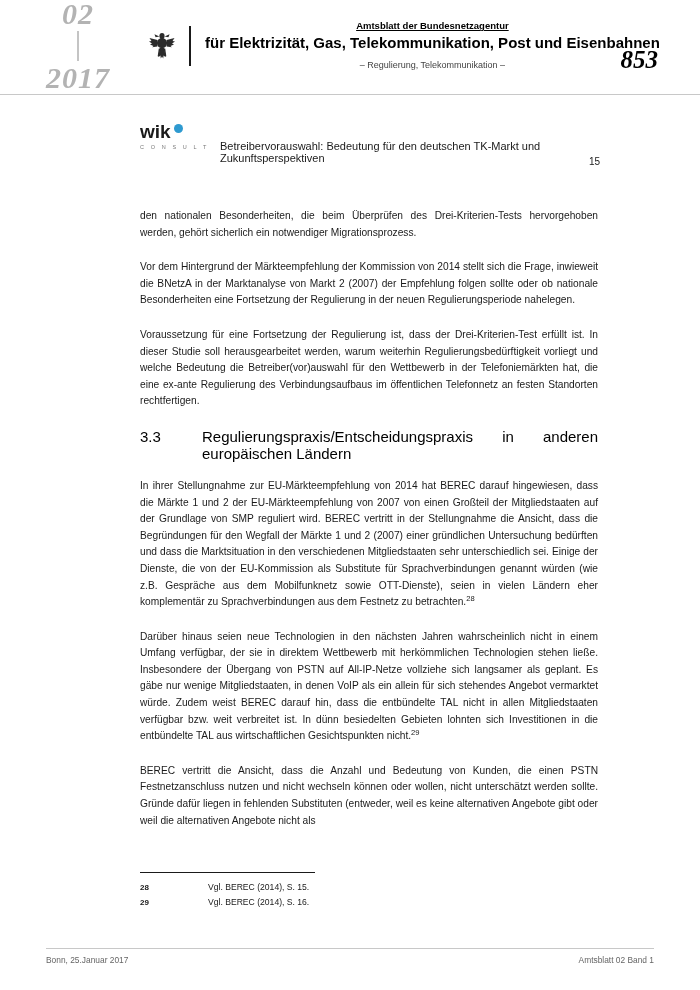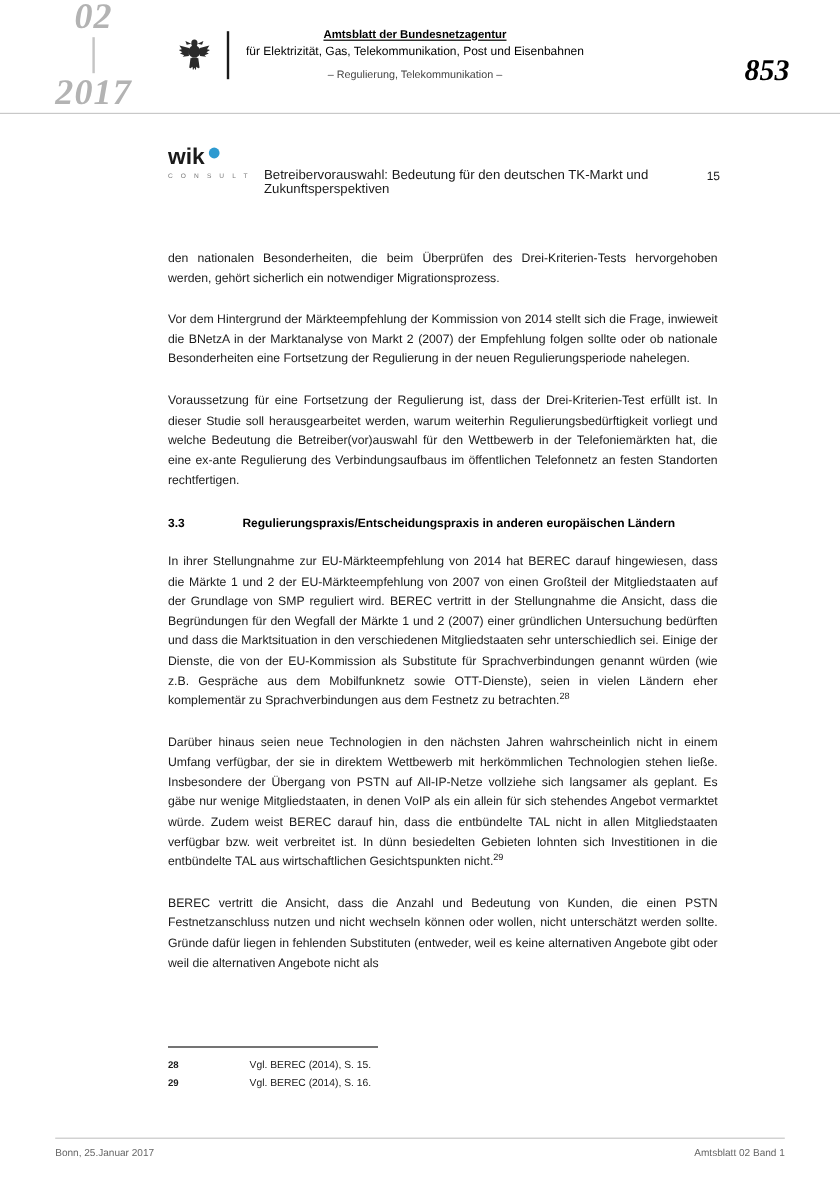--- a/index.html
+++ b/index.html
@@ -68,22 +68,22 @@
     text-align: center;
     line-height: 1.35;
   }
   .mast-line1 {
     font-size: 9.5px;
     font-weight: bold;
     color: #000;
     text-decoration: underline;
   }
   .mast-line2 {
-    font-size: 10px;
-    font-weight: normal;
+    font-size: 15px;
+    font-weight: bold;
     color: #000;
     text-align: center;
   }
   .mast-line3 {
     font-size: 9px;
     color: #444;
     margin-top: 6px;
   }
 
   .page-number-big {
@@ -145,43 +145,43 @@
   .runhead-title {
     position: absolute;
     left: 80px;
     top: 18px;
     font-size: 11px;
     color: #1a1a1a;
   }
   .runhead-page {
     position: absolute;
     right: 0;
-    top: 20px;
+    top: 34px;
     font-size: 10px;
     color: #1a1a1a;
   }
 
   
   .content {
     position: absolute;
     left: 140px;
     top: 192px;
     width: 458px;
   }
   p.para {
     margin: 16px 0 18px 0;
     font-size: 10.2px;
     line-height: 16.6px;
     text-align: justify;
     color: #1a1a1a;
   }
   h3.heading {
     margin: 10px 0 16px 0;
-    font-size: 10px;
-    font-weight: bold;
+    font-size: 15px;
+    font-weight: normal;
     line-height: 17px;
     color: #000;
     display: flex;
     text-align: justify;
   }
   .heading-num {
     width: 32px;
     flex: 0 0 32px;
   }
   .heading-text {

